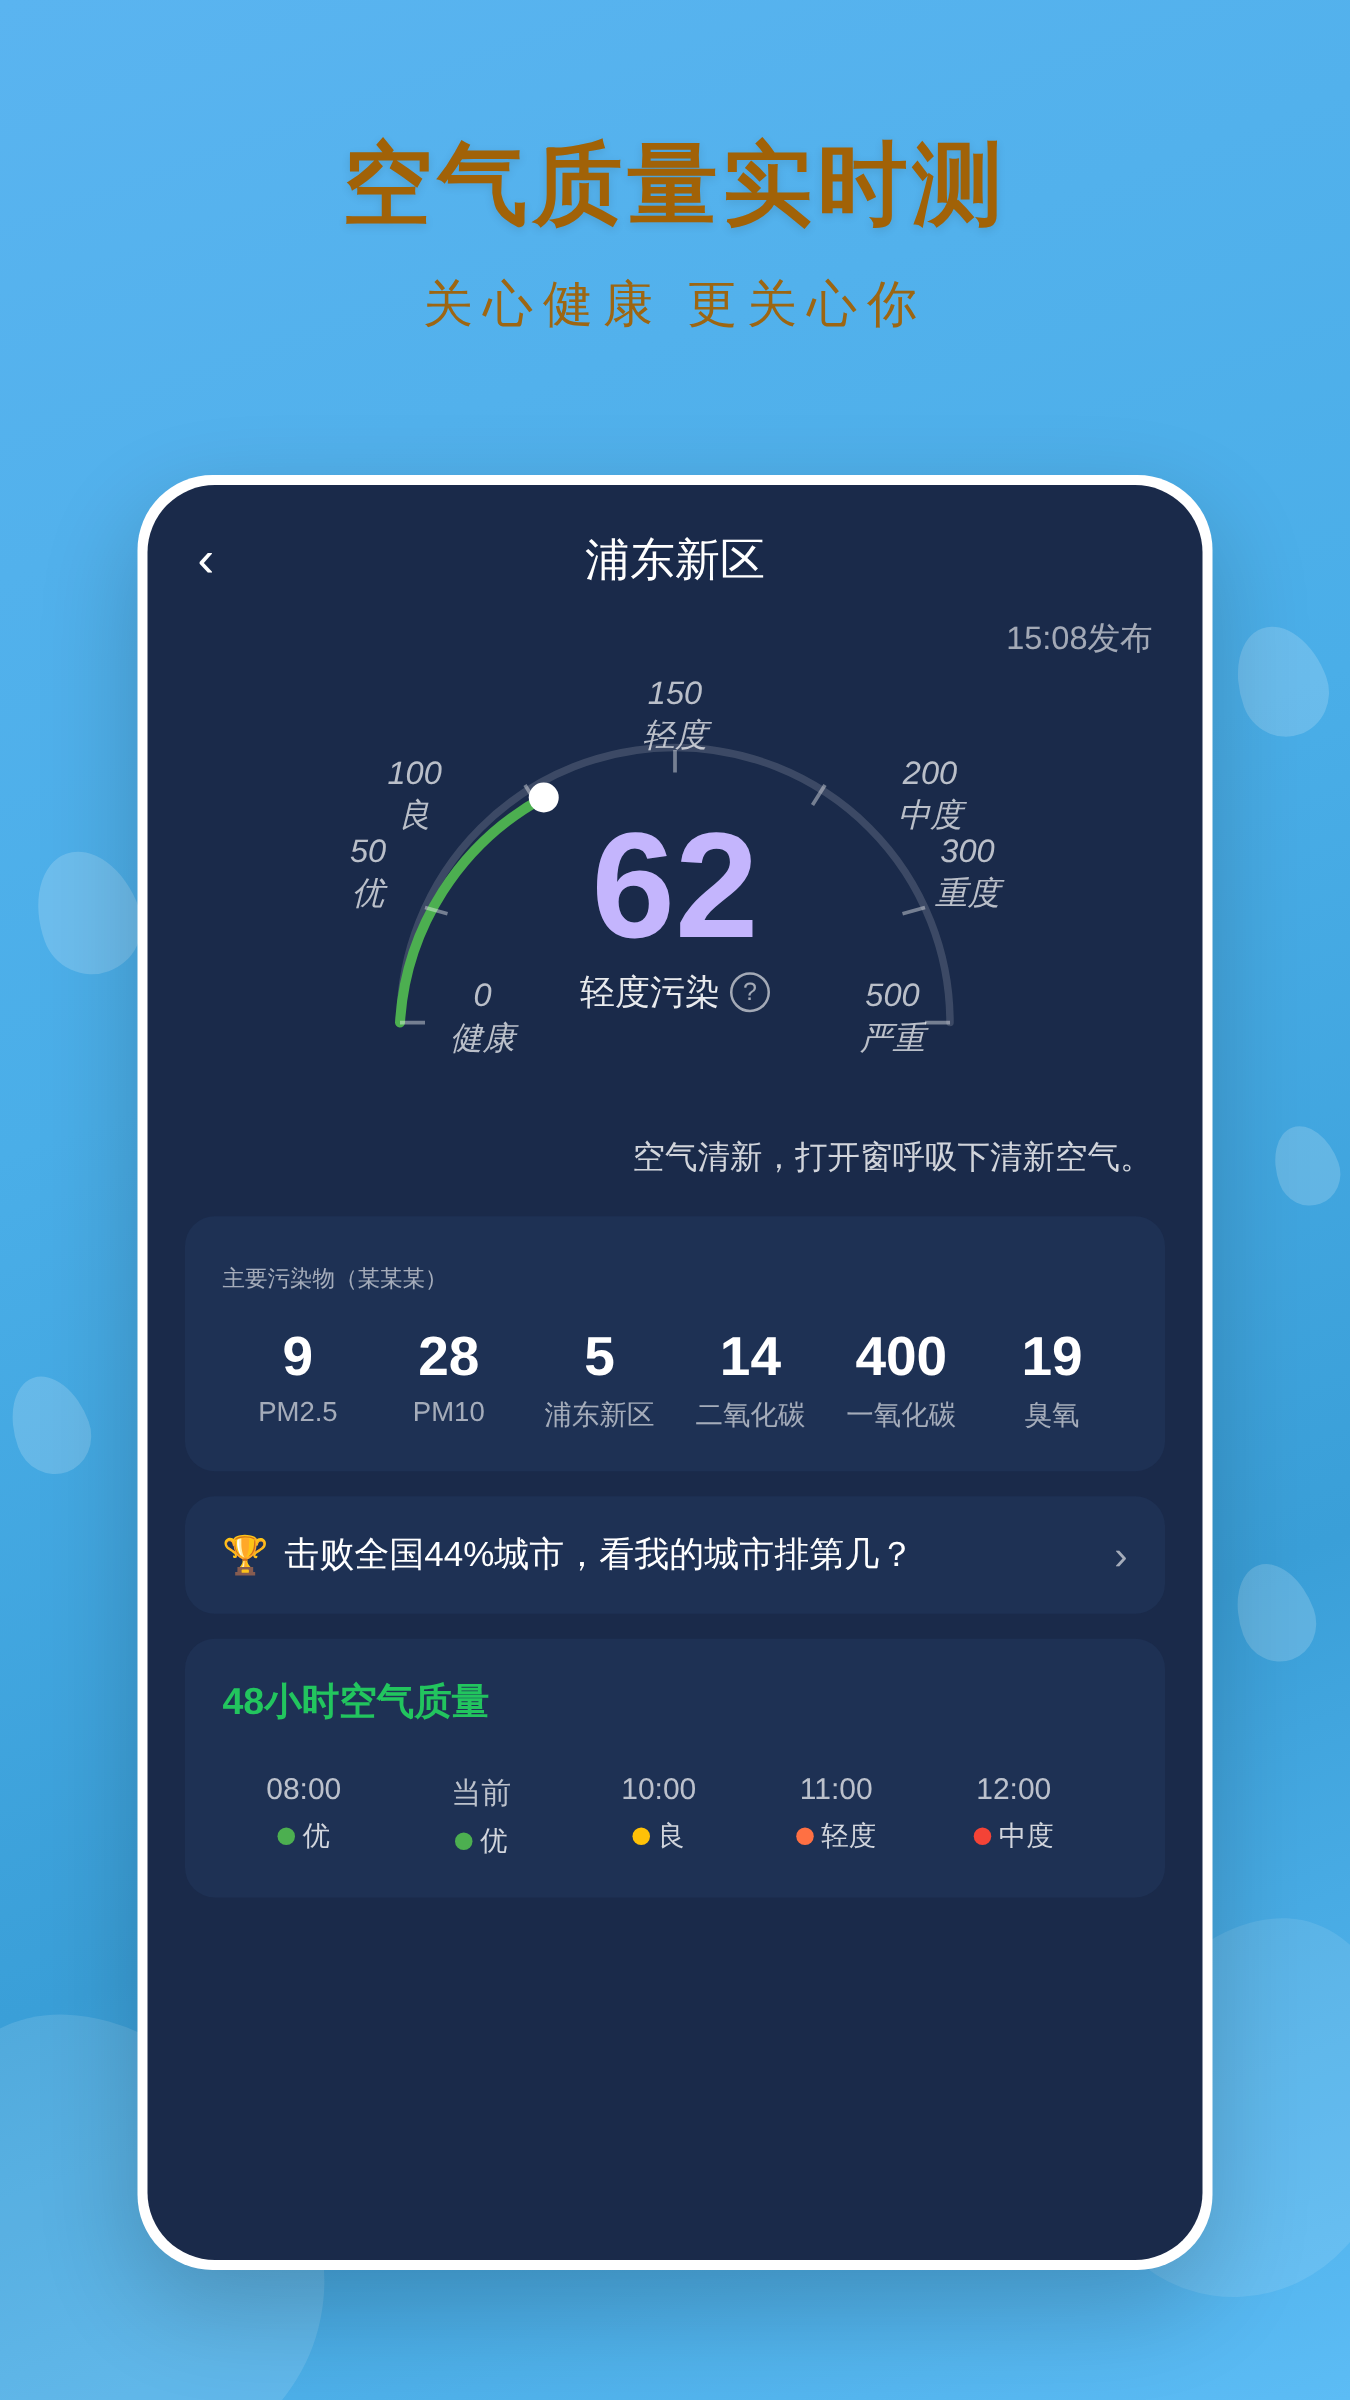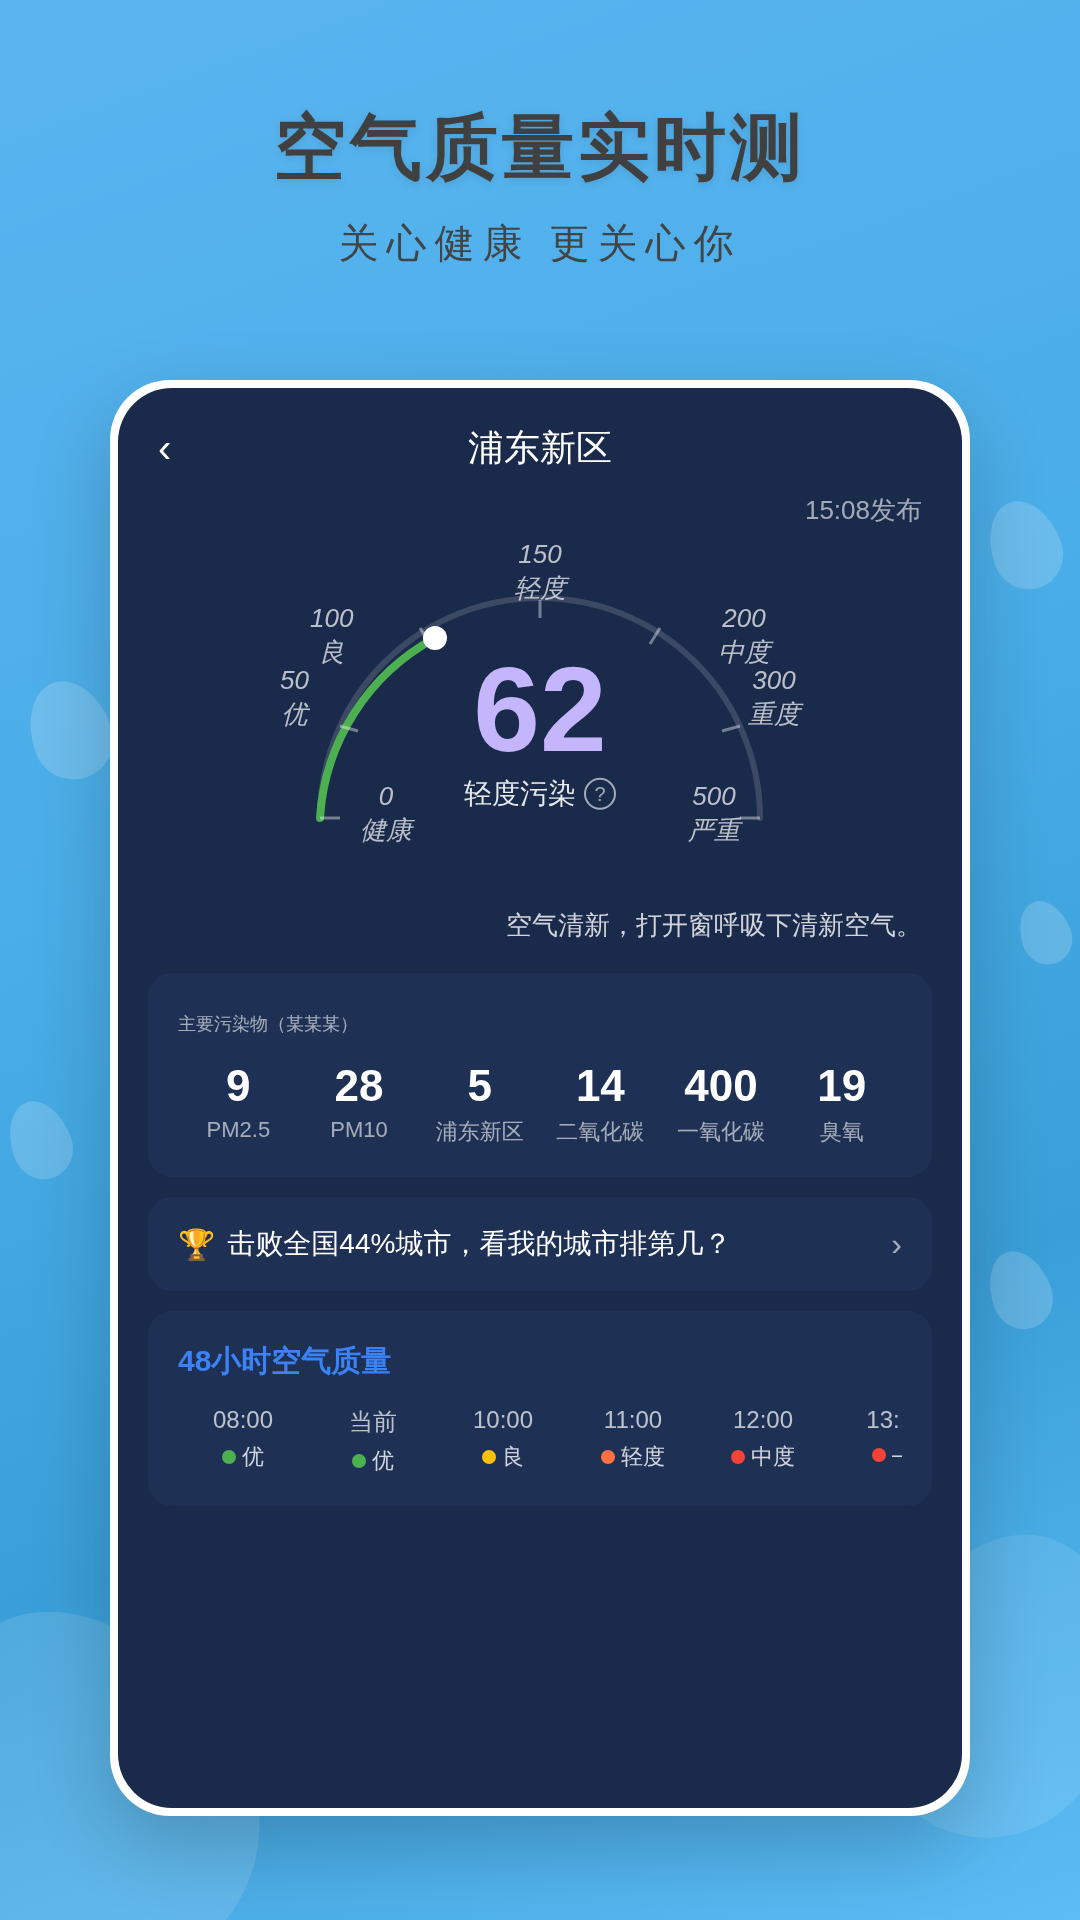--- a/index.html
+++ b/index.html
@@ -18,21 +18,21 @@
       position: absolute;
       border-radius: 50% 50% 50% 50% / 60% 60% 40% 40%;
       background: rgba(255,255,255,0.18);
       transform: rotate(-20deg);
     }
 
     
     .header {
       text-align: center;
       padding: 100px 60px 60px;
-      color: #404040;
+      color: #a16207;
     }
     .header-title {
       font-size: 72px;
       font-weight: 700;
       letter-spacing: 4px;
       text-shadow: 0 2px 8px rgba(0,0,0,0.1);
       margin-bottom: 20px;
     }
     .header-subtitle {
       font-size: 40px;
@@ -234,26 +234,26 @@
     
     .hours-section {
       background: #1e3154;
       margin: 0 30px 20px;
       border-radius: 24px;
       padding: 30px;
     }
     .hours-title {
       font-size: 30px;
       font-weight: 600;
-      color: #3b82f6;
-      margin-bottom: 24px;
+      color: #22c55e;
+      margin-bottom: 36px;
     }
     .hours-row {
       display: flex;
-      gap: 0;
+      gap: 12px;
       overflow: hidden;
     }
     .hour-item {
       text-align: center;
       min-width: 130px;
       padding: 0 10px;
     }
     .hour-time {
       font-size: 24px;
       color: rgba(255,255,255,0.7);

